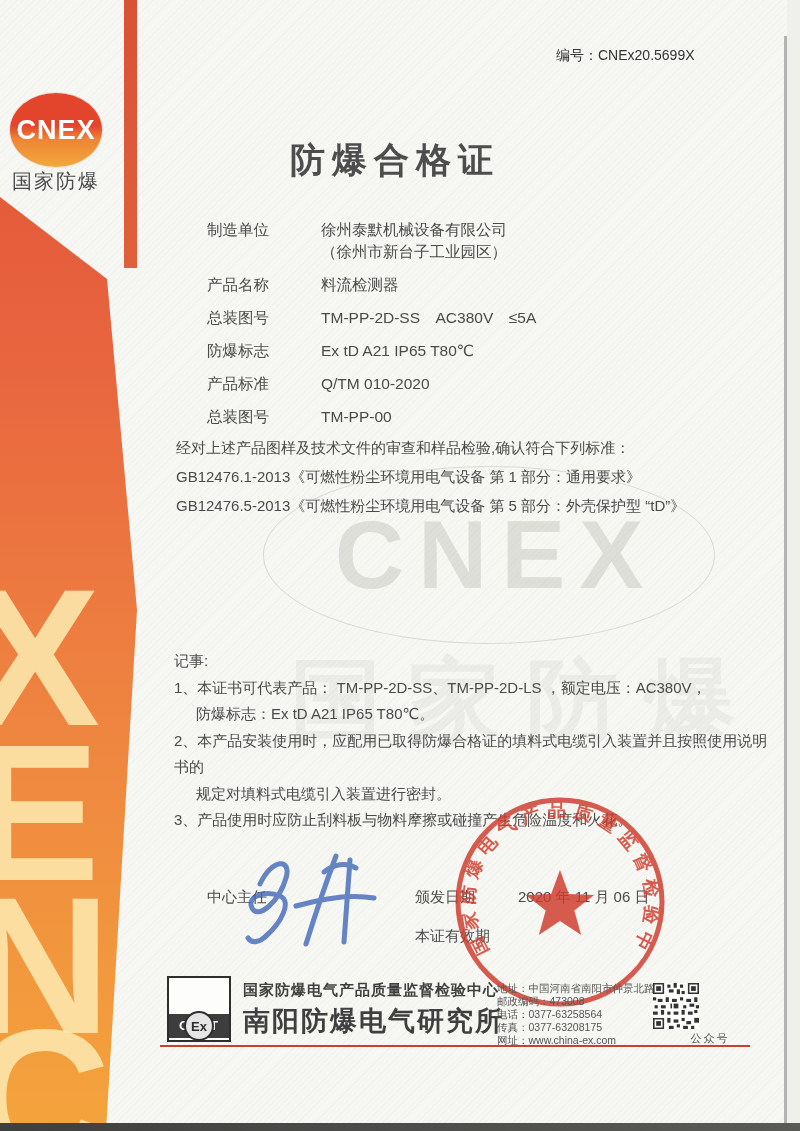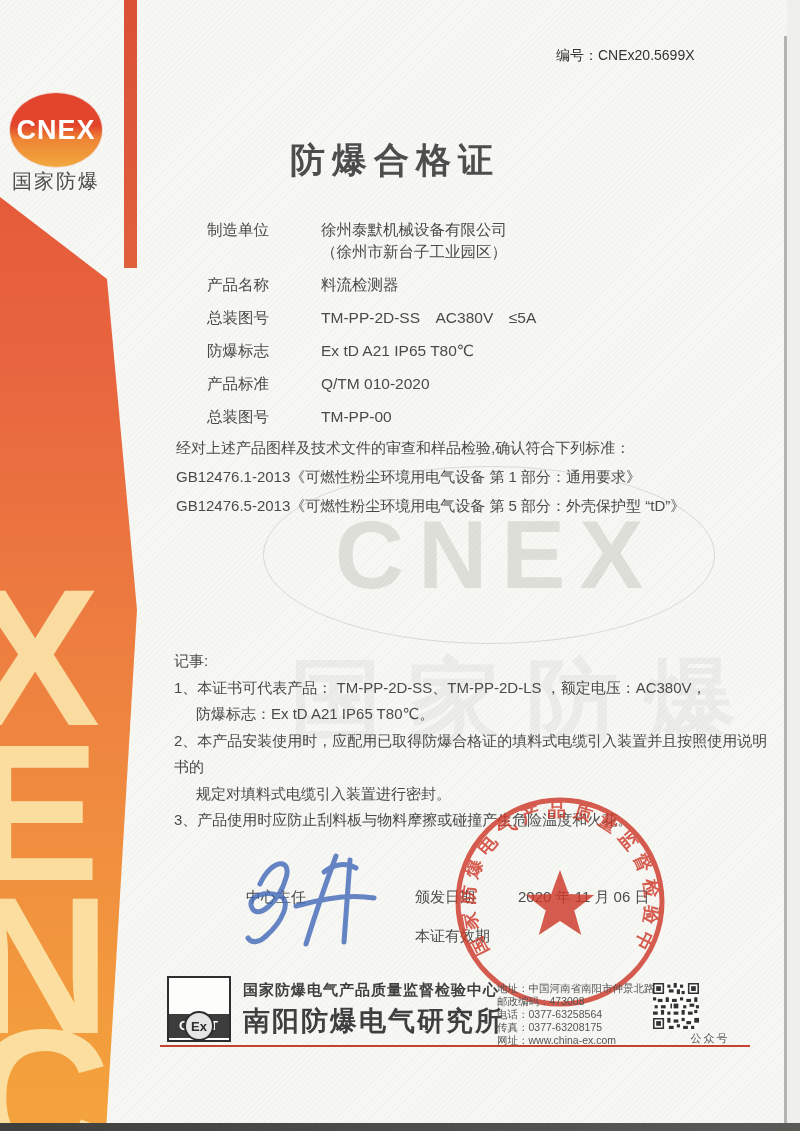--- a/index.html
+++ b/index.html
@@ -152,21 +152,21 @@
 
   <div class="notes">
     <div>记事:</div>
     <div>1、本证书可代表产品： TM-PP-2D-SS、TM-PP-2D-LS ，额定电压：AC380V，</div>
     <div class="note-indent">防爆标志：Ex tD A21 IP65 T80℃。</div>
     <div>2、本产品安装使用时，应配用已取得防爆合格证的填料式电缆引入装置并且按照使用说明书的</div>
     <div class="note-indent">规定对填料式电缆引入装置进行密封。</div>
     <div>3、产品使用时应防止刮料板与物料摩擦或碰撞产生危险温度和火花。</div>
   </div>
 
-  <div class="signoff-label" style="left:207px; top:888px;margin-left:39px;">中心主任</div>
+  <div class="signoff-label" style="left:207px; top:888px;">中心主任</div>
   <div class="signoff-label" style="left:415px; top:888px;">颁发日期</div>
   <div class="signoff-label" style="left:518px; top:888px;">2020 年 11 月 06 日</div>
   <div class="signoff-label" style="left:415px; top:927px;">本证有效期</div>
 
   <svg class="sig-svg" width="150" height="115" viewBox="0 0 150 115">
     <g fill="none" stroke="#4068b8" stroke-width="5" stroke-linecap="round" opacity="0.8">
       <path d="M28,38 C40,12 60,12 54,32 C47,56 26,74 20,62 C14,50 34,44 48,50 C60,55 50,76 34,90"></path>
       <path d="M34,90 C28,96 20,98 16,92"></path>
       <path d="M104,10 C95,34 84,66 74,98"></path>
       <path d="M118,14 C116,40 114,68 112,96"></path>

